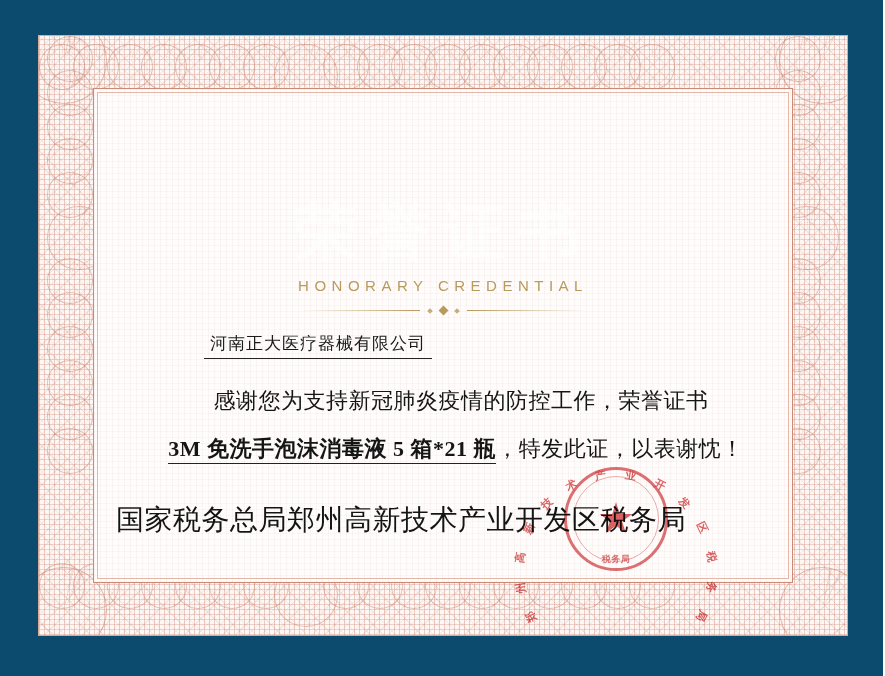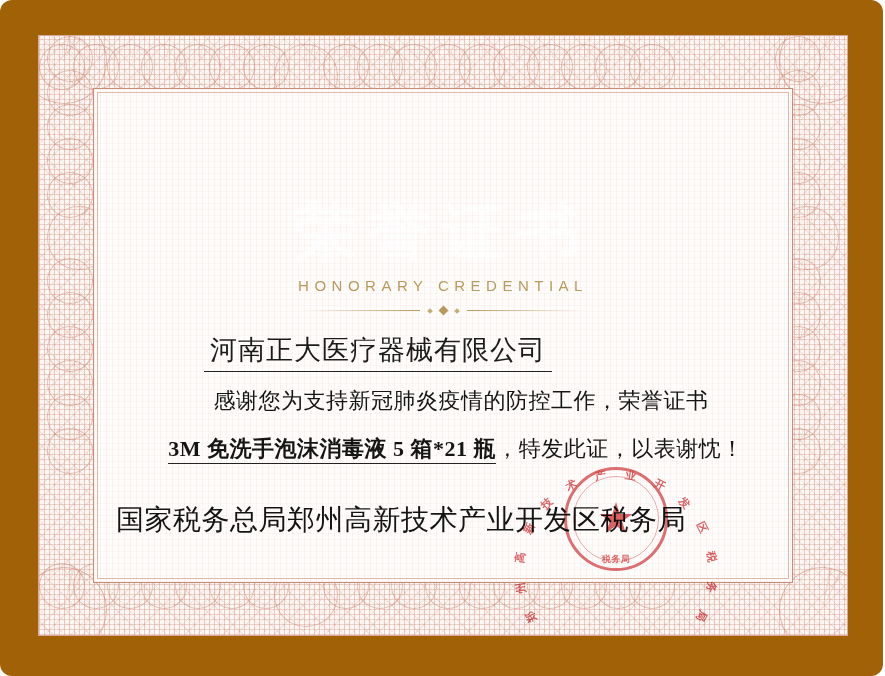--- a/index.html
+++ b/index.html
@@ -8,23 +8,22 @@
     width: 885px;
     height: 676px;
     background: #ffffff;
     font-family: "Liberation Serif", serif;
   }
 
   #certificate-page {
     position: relative;
     width: 883px;
     height: 676px;
-    background: #a16207;
+    background: #0c4a6e;
     overflow: hidden;
-    border-radius: 12px;
   }
 
   
   .cert-frame {
     position: absolute;
     left: 38px;
     top: 35px;
     width: 810px;
     height: 601px;
     background: #fdf8f5;
@@ -171,21 +170,21 @@
     width: 7px; height: 7px;
     background: #b79a5c;
     transform: rotate(45deg);
   }
   .title-rule .dia.small { width: 4px; height: 4px; opacity: 0.8; }
 
   .recipient {
     position: absolute;
     left: 110px;
     top: 243px;
-    font-size: 27px;
+    font-size: 17px;
     color: #1b1b1b;
     border-bottom: 1.5px solid #222;
     padding: 0 6px 3px 6px;
     letter-spacing: 1px;
     font-family: "Liberation Serif", serif;
   }
 
   .body-line {
     position: absolute;
     left: 0;

